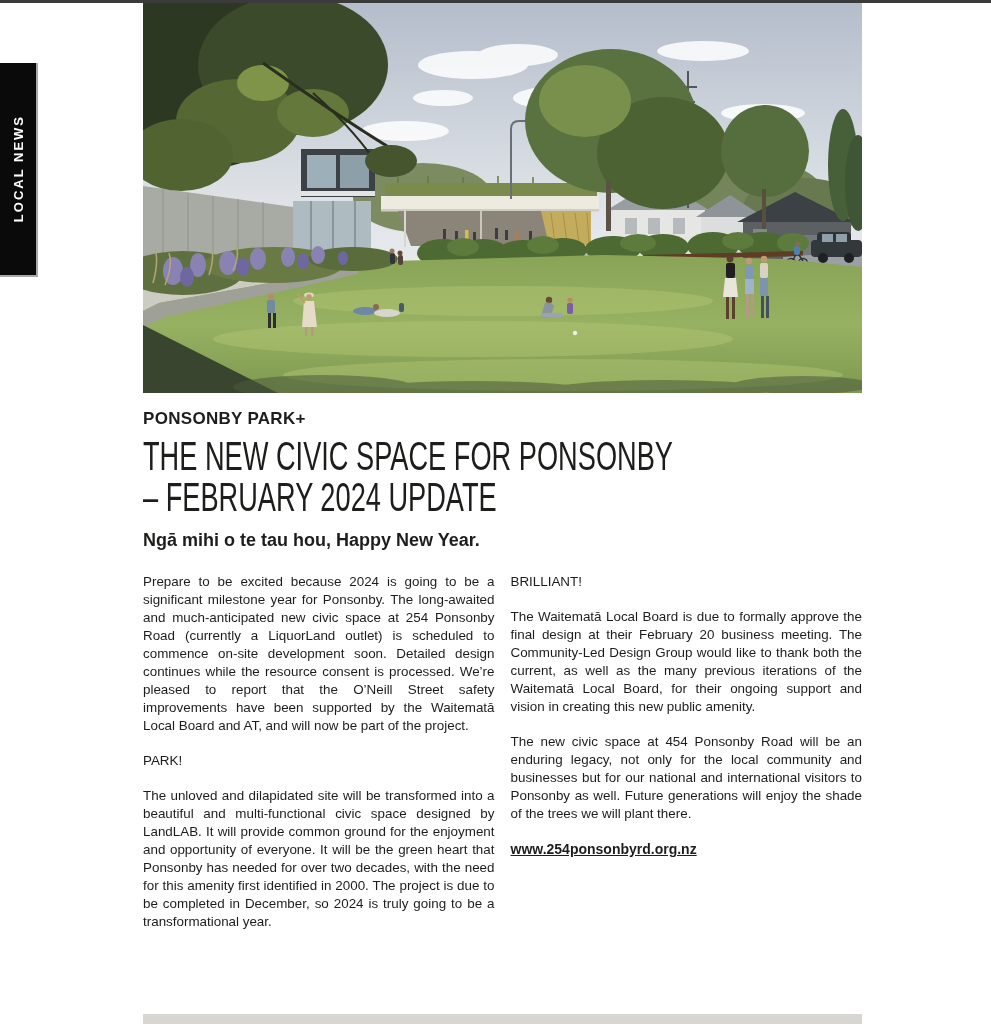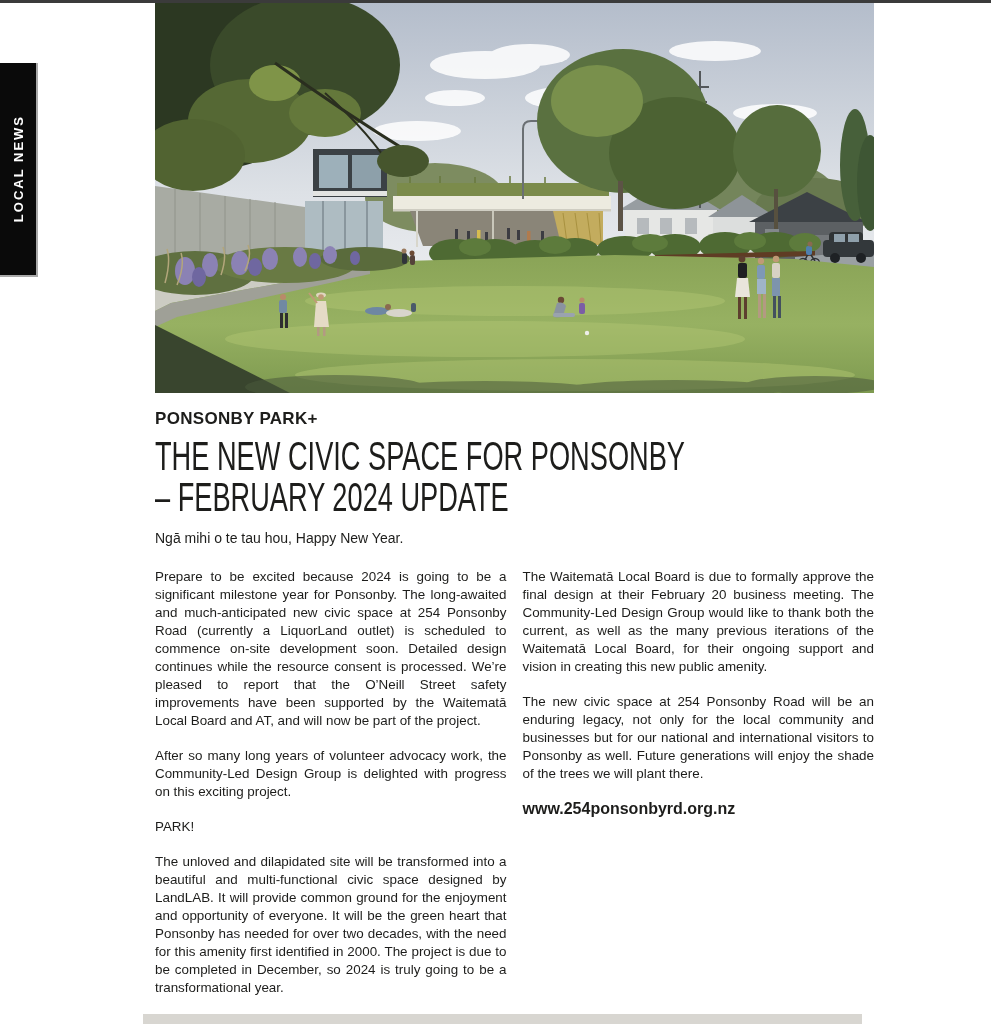--- a/index.html
+++ b/index.html
@@ -8,39 +8,39 @@
   .page { position:relative; width:991px; height:1024px; background:#fff; }
 
   .top-strip { position:absolute; left:0; top:0; width:991px; height:3px; background:#3b3b3b; }
 
   .local-news-tab { position:absolute; left:0; top:63px; width:38px; height:214px;
     background:#0a0a0a; border-right:2px solid #a9a9a9; border-bottom:2px solid #a9a9a9;
     display:flex; align-items:center; justify-content:center; }
   .local-news-tab span { writing-mode:vertical-rl; transform:rotate(180deg);
     color:#ffffff; font-weight:700; font-size:13px; letter-spacing:2px; white-space:nowrap; }
 
-  .content { position:absolute; left:155px; top:3px; width:719px; }
+  .content { position:absolute; left:143px; top:3px; width:719px; }
 
   figure.hero { width:719px; height:390px; overflow:hidden; background:#cdd3da; }
   figure.hero svg { display:block; }
 
   .kicker { margin-top:16px; font-size:17px; font-weight:700; letter-spacing:.3px; }
 
   h1.headline { margin-top:7px; font-size:40px; font-weight:400; line-height:41px;
     letter-spacing:0; white-space:nowrap; transform:scaleX(0.68); transform-origin:0 0;
     width:148%; color:#1d1d1b; }
 
-  .intro { margin-top:-68px; padding-top:80px; font-size:14px; font-weight:400; }
+  .intro { margin-top:-68px; padding-top:80px; font-size:18px; font-weight:700; }
 
   .columns { display:flex; gap:16px; margin-top:22px; }
   .col { width:351.5px; font-size:13.4px; line-height:18px; text-align:justify; }
   .col p { margin:0 0 17px 0; }
   .col p.subhead { text-align:left; }
   .col p.last { margin-bottom:0; }
-  .website { font-weight:700; font-size:16px; margin-top:2px; }
+  .website { font-weight:700; font-size:14px; margin-top:2px;text-decoration:underline; }
 
   .pn-mark { display:inline-block; border:1.5px solid #1d1d1b; font-weight:700;
     font-size:9px; line-height:10px; padding:0 1px; vertical-align:1px; letter-spacing:0; }
 
   .bottom-strip { position:absolute; left:143px; top:1014px; width:719px; height:10px;
     background:#d8d6d1; }
 </style>
 </head>
 <body>
 
@@ -345,26 +345,26 @@
 
     <div class="kicker">PONSONBY PARK+</div>
 
     <h1 class="headline"><span>THE NEW CIVIC SPACE FOR PONSONBY</span><br><span>– FEBRUARY 2024 UPDATE</span></h1>
 
     <p class="intro">Ngā mihi o te tau hou, Happy New Year.</p>
 
     <div class="columns">
       <div class="col">
         <p>Prepare to be excited because 2024 is going to be a significant milestone year for Ponsonby. The long-awaited and much-anticipated new civic space at 254 Ponsonby Road (currently a LiquorLand outlet) is scheduled to commence on-site development soon. Detailed design continues while the resource consent is processed. We’re pleased to report that the O’Neill Street safety improvements have been supported by the Waitematā Local Board and AT, and will now be part of the project.</p>
-        <p>After so many long years of volunteer advocacy work, the Community-Led Design Group is delighted with progress on this exciting project.</p>
         <p class="subhead">PARK!</p>
         <p class="last">The unloved and dilapidated site will be transformed into a beautiful and multi-functional civic space designed by LandLAB. It will provide common ground for the enjoyment and opportunity of everyone. It will be the green heart that Ponsonby has needed for over two decades, with the need for this amenity first identified in 2000. The project is due to be completed in December, so 2024 is truly going to be a transformational year.</p>
       </div>
       <div class="col">
+        <p class="subhead">BRILLIANT!</p>
         <p>The Waitematā Local Board is due to formally approve the final design at their February 20 business meeting. The Community-Led Design Group would like to thank both the current, as well as the many previous iterations of the Waitematā Local Board, for their ongoing support and vision in creating this new public amenity.</p>
-        <p>The new civic space at 254 Ponsonby Road will be an enduring legacy, not only for the local community and businesses but for our national and international visitors to Ponsonby as well. Future generations will enjoy the shade of the trees we will plant there.</p>
+        <p>The new civic space at 454 Ponsonby Road will be an enduring legacy, not only for the local community and businesses but for our national and international visitors to Ponsonby as well. Future generations will enjoy the shade of the trees we will plant there.</p>
         <p class="website last">www.254ponsonbyrd.org.nz</p>
       </div>
     </div>
   </div>
 
   <div class="bottom-strip"></div>
 </div>
 
 </body></html>

